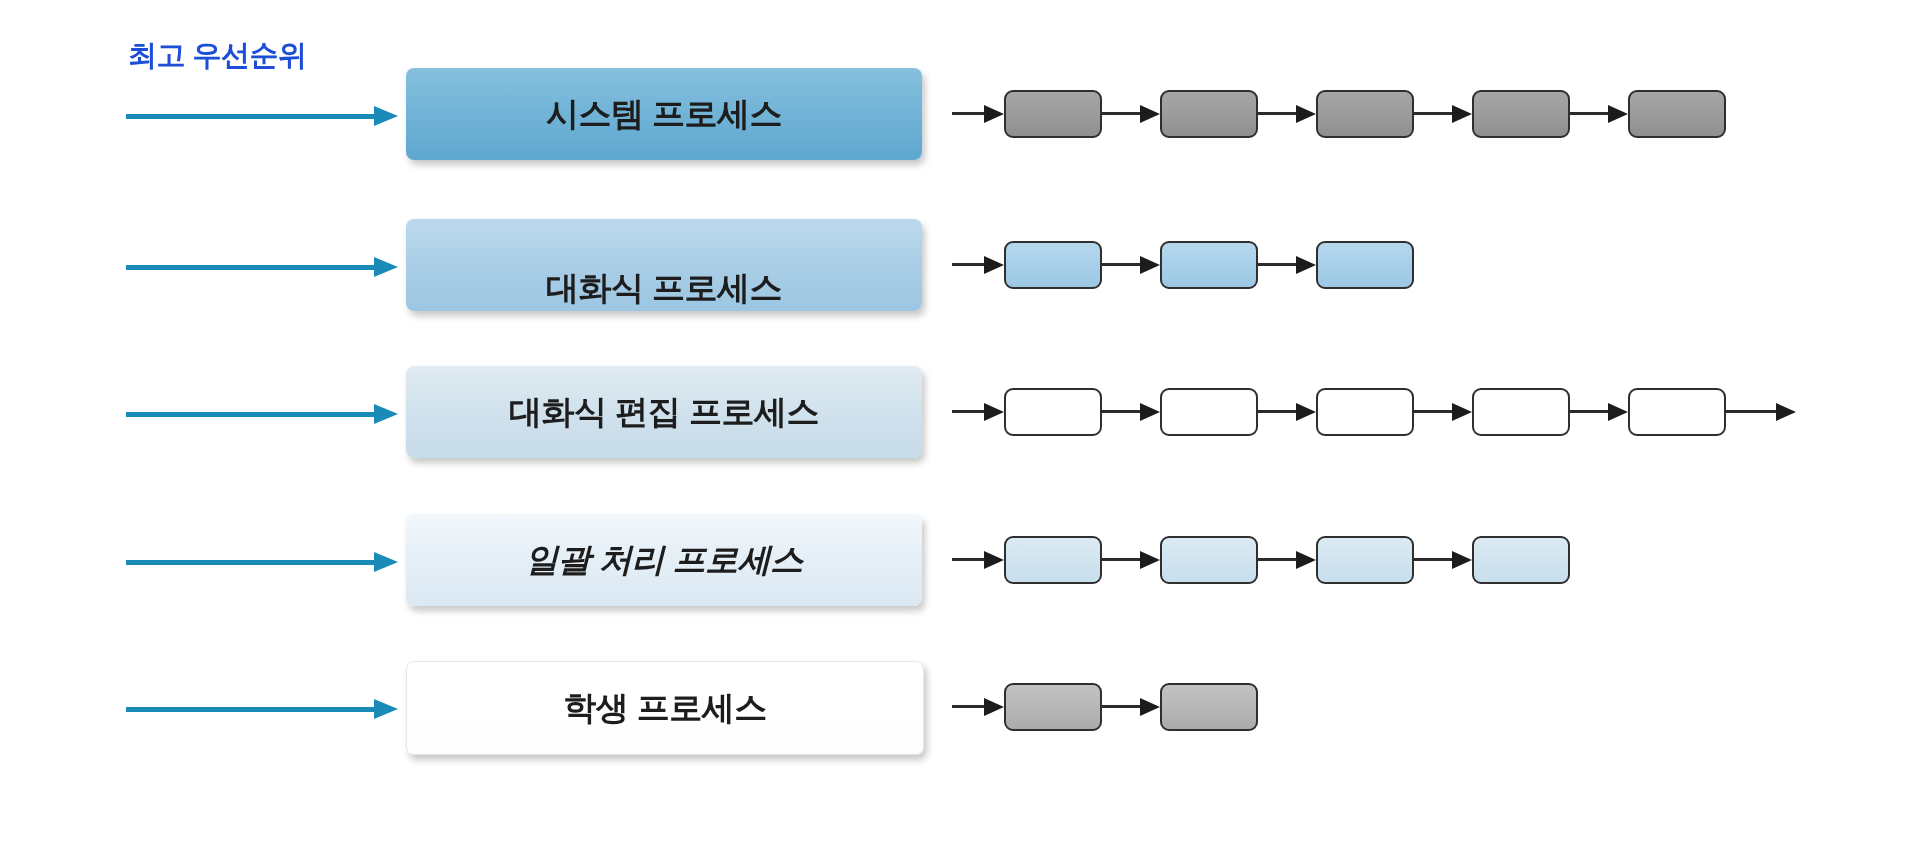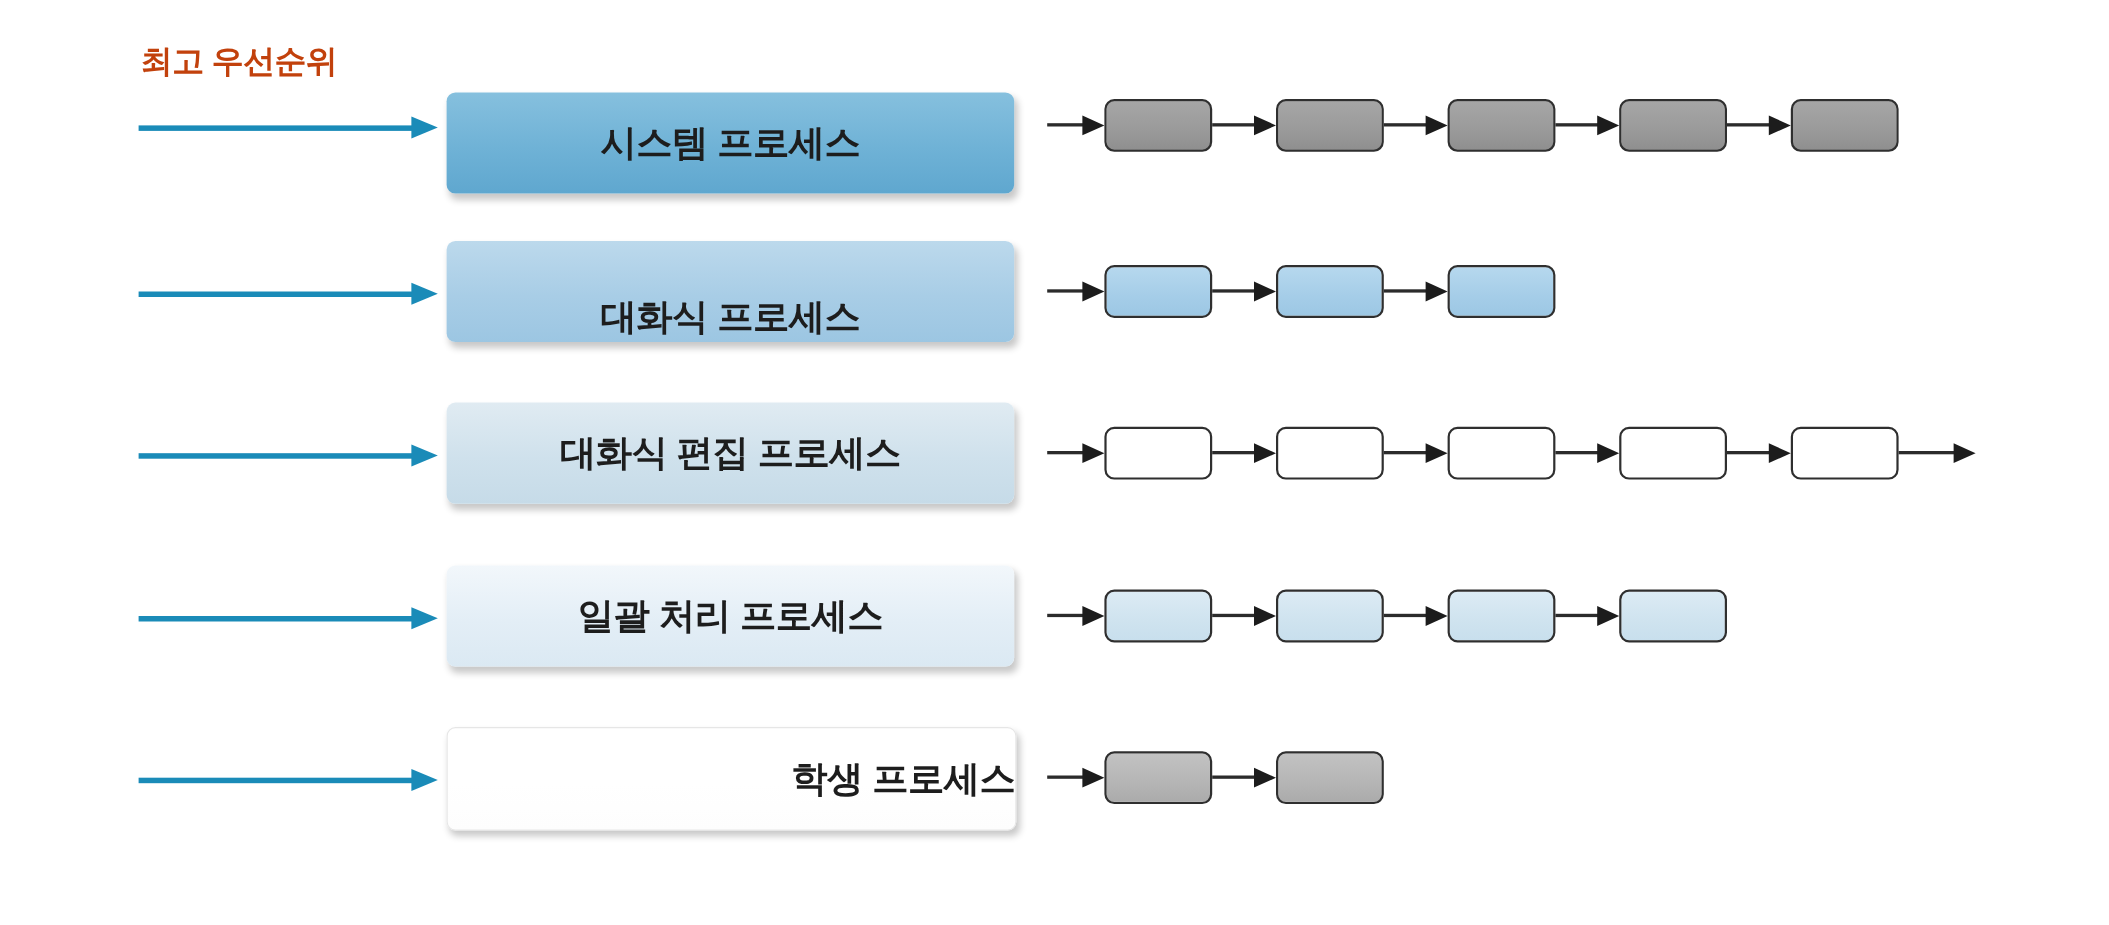--- a/index.html
+++ b/index.html
@@ -8,21 +8,21 @@
     background:#ffffff;
     font-family:"Liberation Sans","DejaVu Sans",sans-serif;
     position:relative;overflow:hidden;
   }
   #stage{position:absolute;left:0;top:0;width:1917px;height:841px;}
 
   
   .side-label{
     position:absolute;
     font-size:29px;
-    color:#c2410c;
+    color:#1d4ed8;
     font-weight:600;
     letter-spacing:-0.5px;
     white-space:nowrap;
   }
   #label-top{left:128px;top:36px;}
   #label-bottom{left:128px;top:751px;}
 
   
   .row{position:absolute;left:0;width:1917px;height:96px;}
 
@@ -58,25 +58,25 @@
     box-shadow:3px 5px 7px rgba(0,0,0,0.22);
     display:flex;align-items:center;justify-content:center;
   }
   .proc-box .ptext{
     font-size:33px;
     color:#1d1d1d;
     font-weight:600;
     letter-spacing:-0.5px;
     white-space:nowrap;
   }
-  .proc-box.b1{background:linear-gradient(180deg,#86c0de 0%,#6fb2d6 55%,#5fa7cf 100%);margin-top:16px;}
+  .proc-box.b1{background:linear-gradient(180deg,#86c0de 0%,#6fb2d6 55%,#5fa7cf 100%);}
   .proc-box.b2{background:linear-gradient(180deg,#bcd9ec 0%,#a8cde6 55%,#9cc6e2 100%);align-items:flex-end;}
   .proc-box.b3{background:linear-gradient(180deg,#e0ebf2 0%,#cfe1ec 55%,#c6dbe8 100%);}
-  .proc-box.b4{background:linear-gradient(180deg,#f2f7fb 0%,#e3eef6 55%,#dbe9f3 100%);}
-  .proc-box.b5{background:linear-gradient(180deg,#ffffff 0%,#ffffff 55%,#fdfdfd 100%);border:1px solid #e6e6e6;justify-content:flex-end;}
+  .proc-box.b4{background:linear-gradient(180deg,#f2f7fb 0%,#e3eef6 55%,#dbe9f3 100%);font-style:italic;}
+  .proc-box.b5{background:linear-gradient(180deg,#ffffff 0%,#ffffff 55%,#fdfdfd 100%);border:1px solid #e6e6e6;}
 
   
   .queue{
     position:absolute;
     left:952px;
     top:0;
     height:92px;
     display:flex;
     align-items:center;
   }

